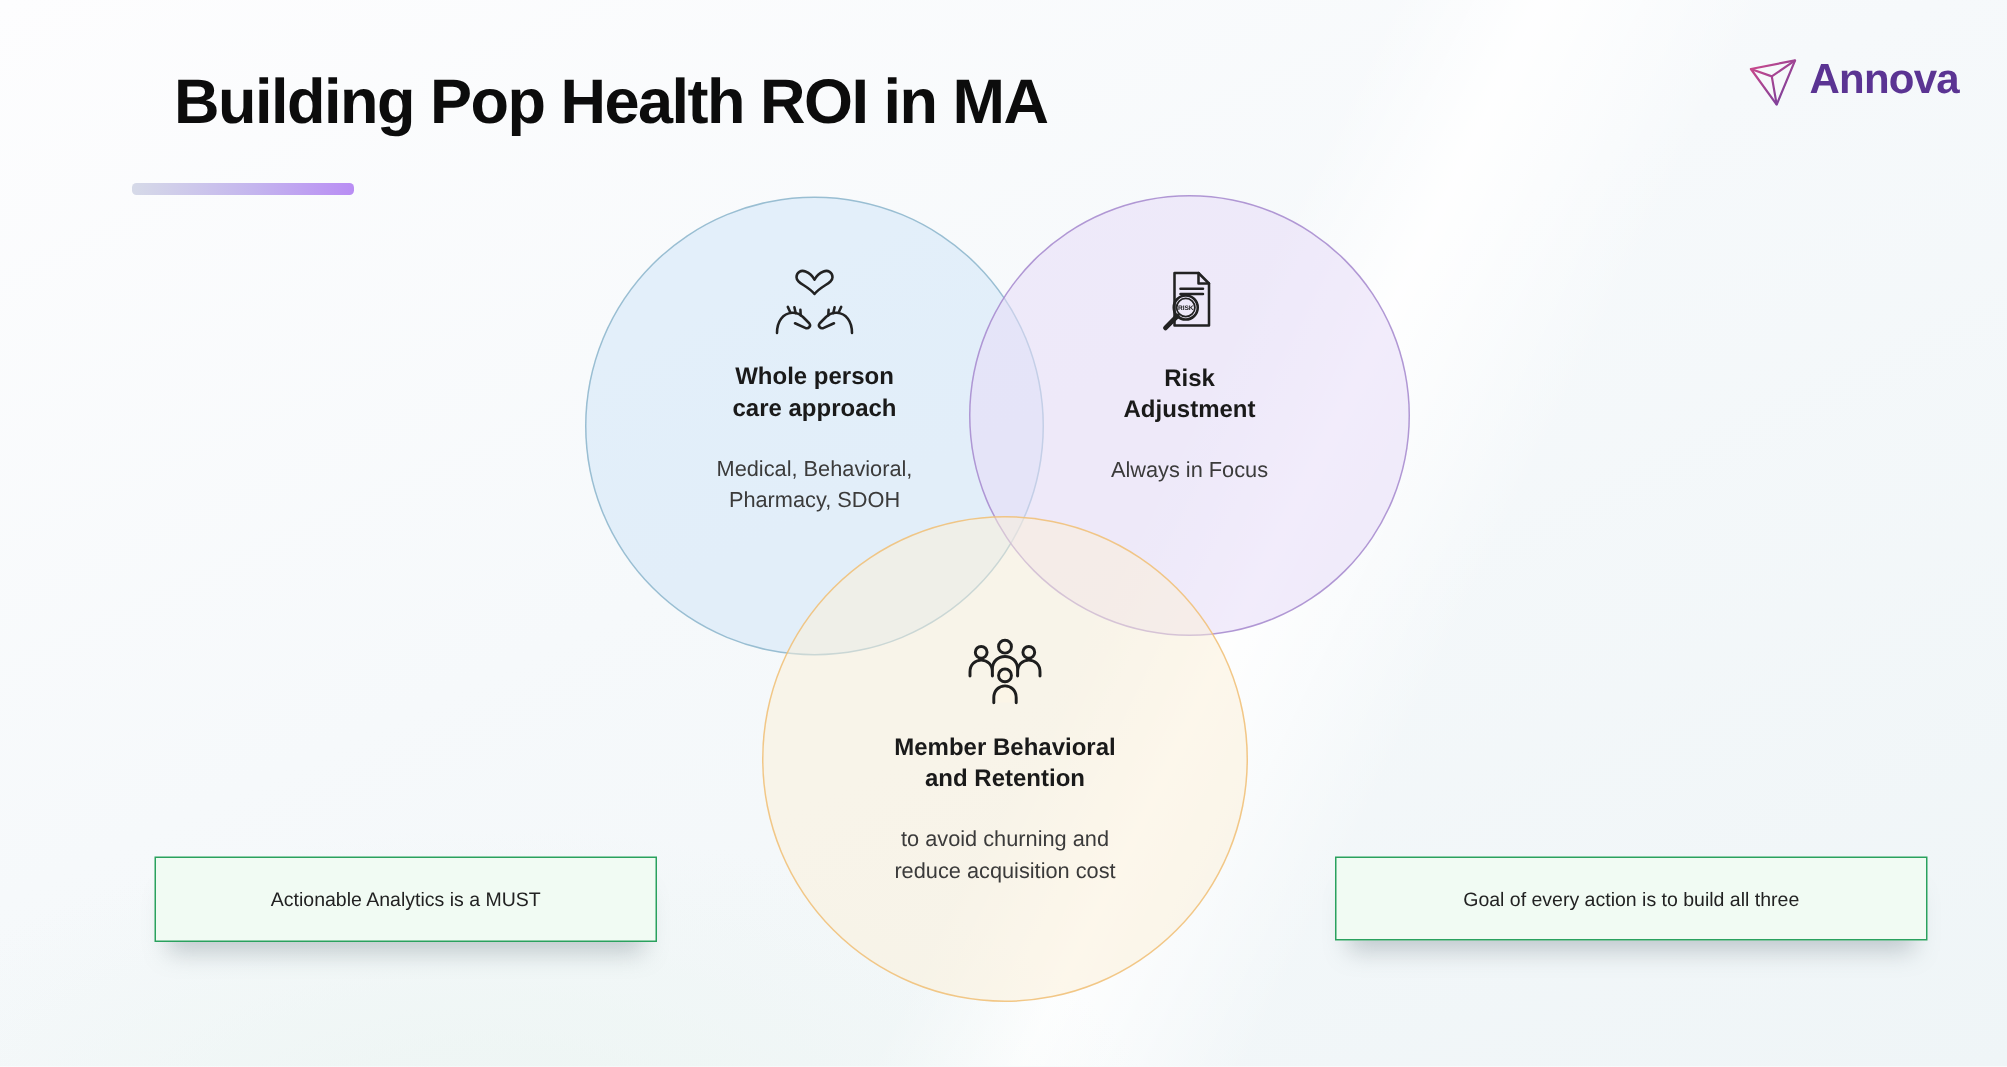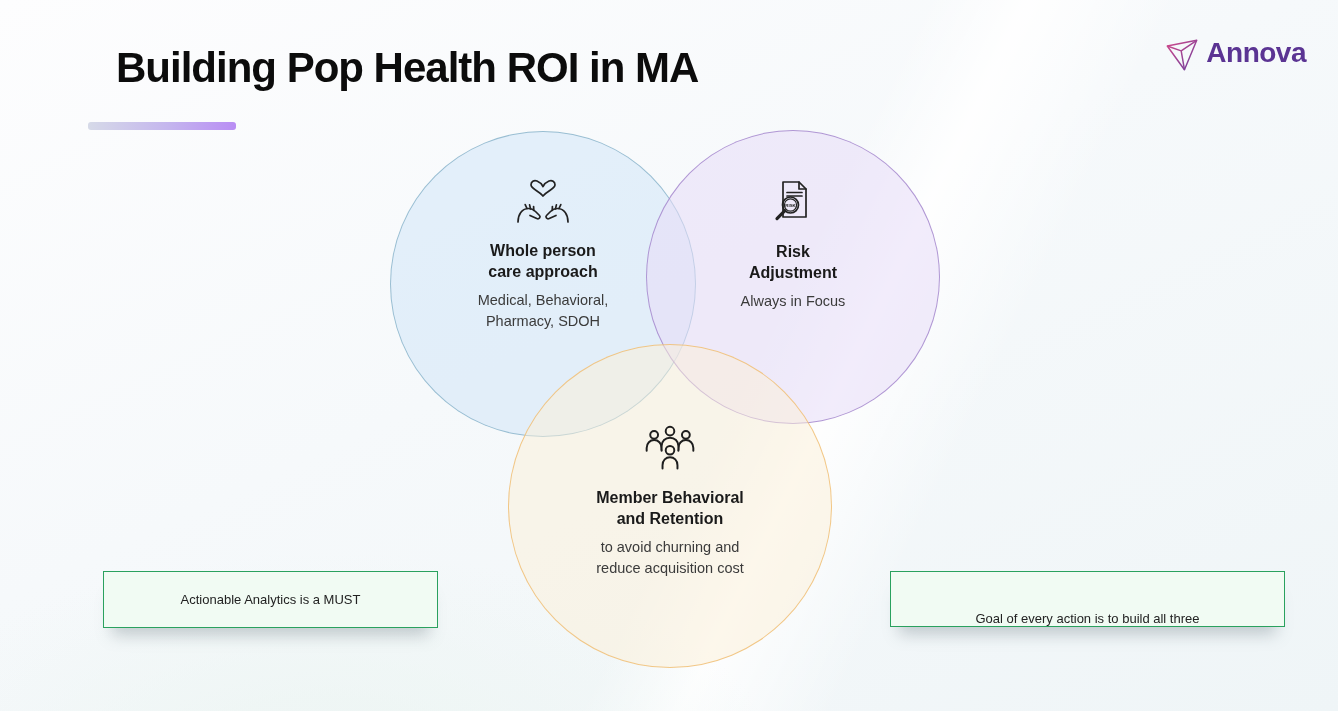--- a/index.html
+++ b/index.html
@@ -67,35 +67,35 @@
   .c-blue .content { top:44px; }
   .c-purple .content { top:48px; }
   .c-orange .content { top:78px; }
 
   .circle-icon { display:inline-block; }
   .circle-title {
     margin-top:12px;
     font-size:16px; font-weight:bold; line-height:1.32; color:#1a1a1a;
   }
   .circle-sub {
-    margin-top:8px;
+    margin-top:20px;
     font-size:14.5px; line-height:1.45; color:#3b3b3b;
   }
 
   
   .callout {
     position:absolute;
     display:flex; align-items:center; justify-content:center;
     background:#f1fbf3;
     border:1.5px solid #2aa15e;
     font-size:13px; color:#222;
     box-shadow:0 16px 16px -9px rgba(110,125,135,0.38);
   }
   .callout-left  { left:103px; top:571px; width:335px; height:57px; }
-  .callout-right { left:890px; top:571px; width:395px; height:56px;align-items:flex-end; }
+  .callout-right { left:890px; top:571px; width:395px; height:56px; }
 
   svg { display:block; }
 </style>
 </head>
 <body>
 
 <div class="bg-sheen"></div>
 <div class="bg-wave"></div>
 
 <h1 class="page-title">Building Pop Health ROI in MA</h1>

